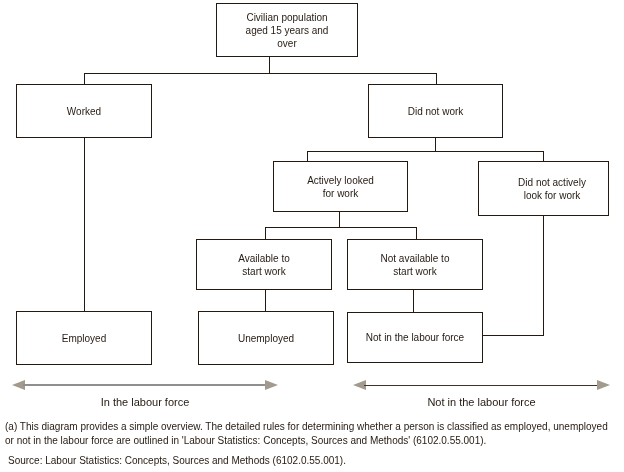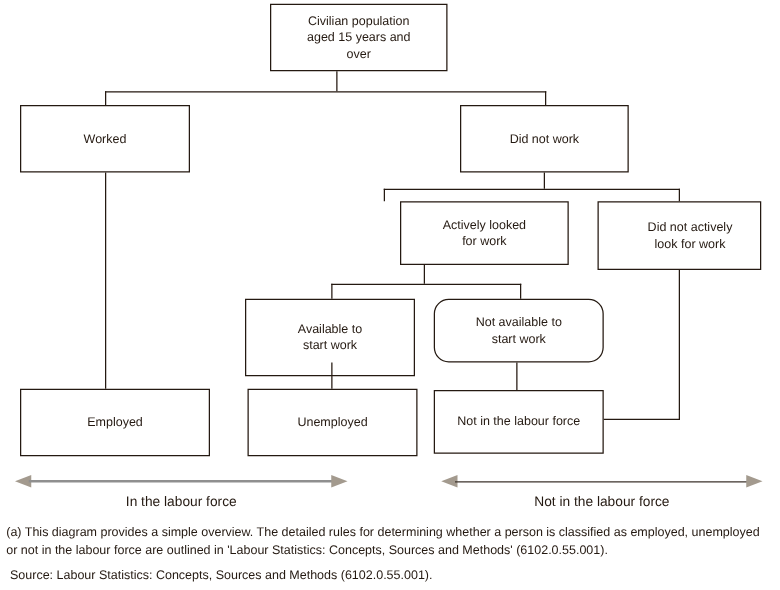--- a/index.html
+++ b/index.html
@@ -18,25 +18,25 @@
   
   .node{
     position:absolute;box-sizing:border-box;border:1px solid var(--line);
     background:#fff;display:flex;align-items:center;justify-content:center;
     text-align:center;font-size:10px;line-height:13px;white-space:pre-line;
     letter-spacing:0;
   }
   #n-civilian{left:204px;top:3px;width:142px;height:54px;margin-left:12px;}
   #n-worked{left:16px;top:84px;width:136px;height:54px;}
   #n-did-not-work{left:368px;top:84px;width:135px;height:54px;}
-  #n-actively-looked{left:273px;top:161px;width:135px;height:51px;margin-left:47px;}
+  #n-actively-looked{left:273px;top:161px;width:135px;height:51px;}
   #n-did-not-actively{left:478px;top:161px;width:131px;height:55px;padding-left:17px;}
-  #n-available{left:196px;top:239px;width:136px;height:62px;}
-  #n-not-available{left:347px;top:239px;width:136px;height:51px;border-radius:12px;}
-  #n-employed{left:16px;top:311px;width:152px;height:54px;}
+  #n-available{left:196px;top:239px;width:136px;height:51px;}
+  #n-not-available{left:347px;top:239px;width:136px;height:51px;}
+  #n-employed{left:16px;top:311px;width:136px;height:54px;}
   #n-unemployed{left:198px;top:311px;width:136px;height:54px;}
   #n-nilf{left:347px;top:312px;width:136px;height:51px;}
   
   .hl,.vl{position:absolute;background:var(--line);}
   .hl{height:1px;}
   .vl{width:1px;}
   #c1{left:269px;top:57px;height:16px;}
   #c2{left:84px;top:73px;width:353px;}
   #c3{left:84px;top:73px;height:11px;}
   #c4{left:436px;top:73px;height:11px;}

